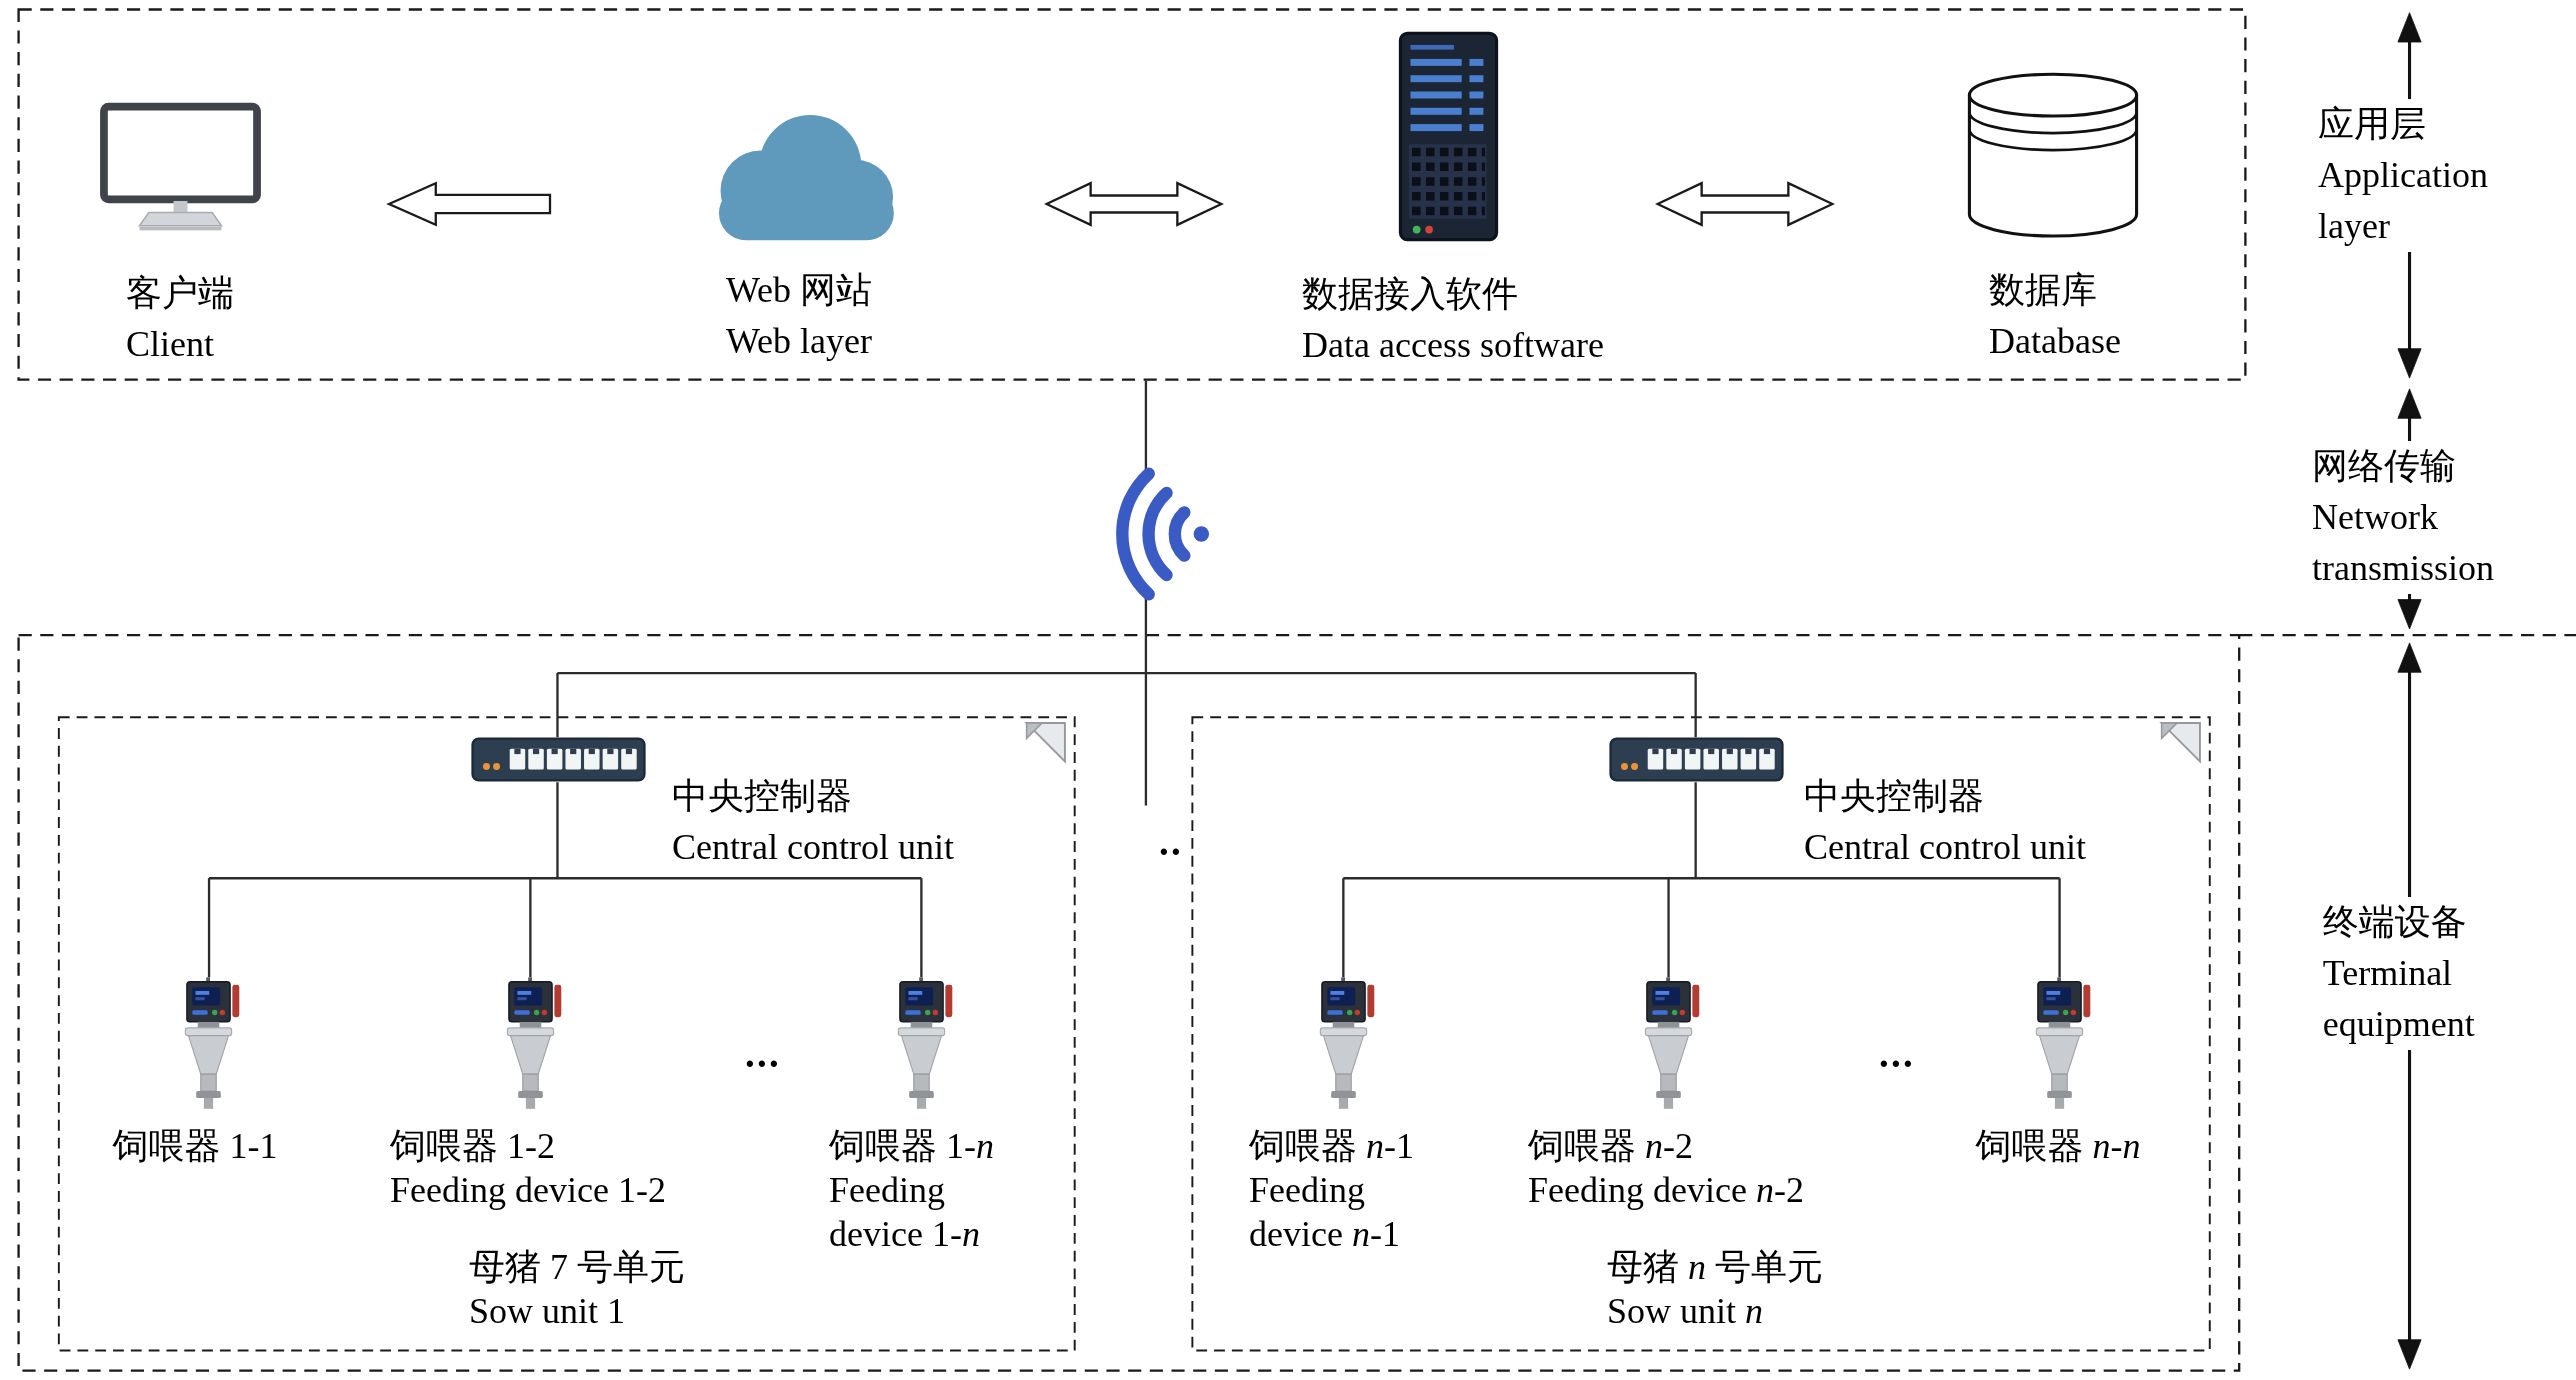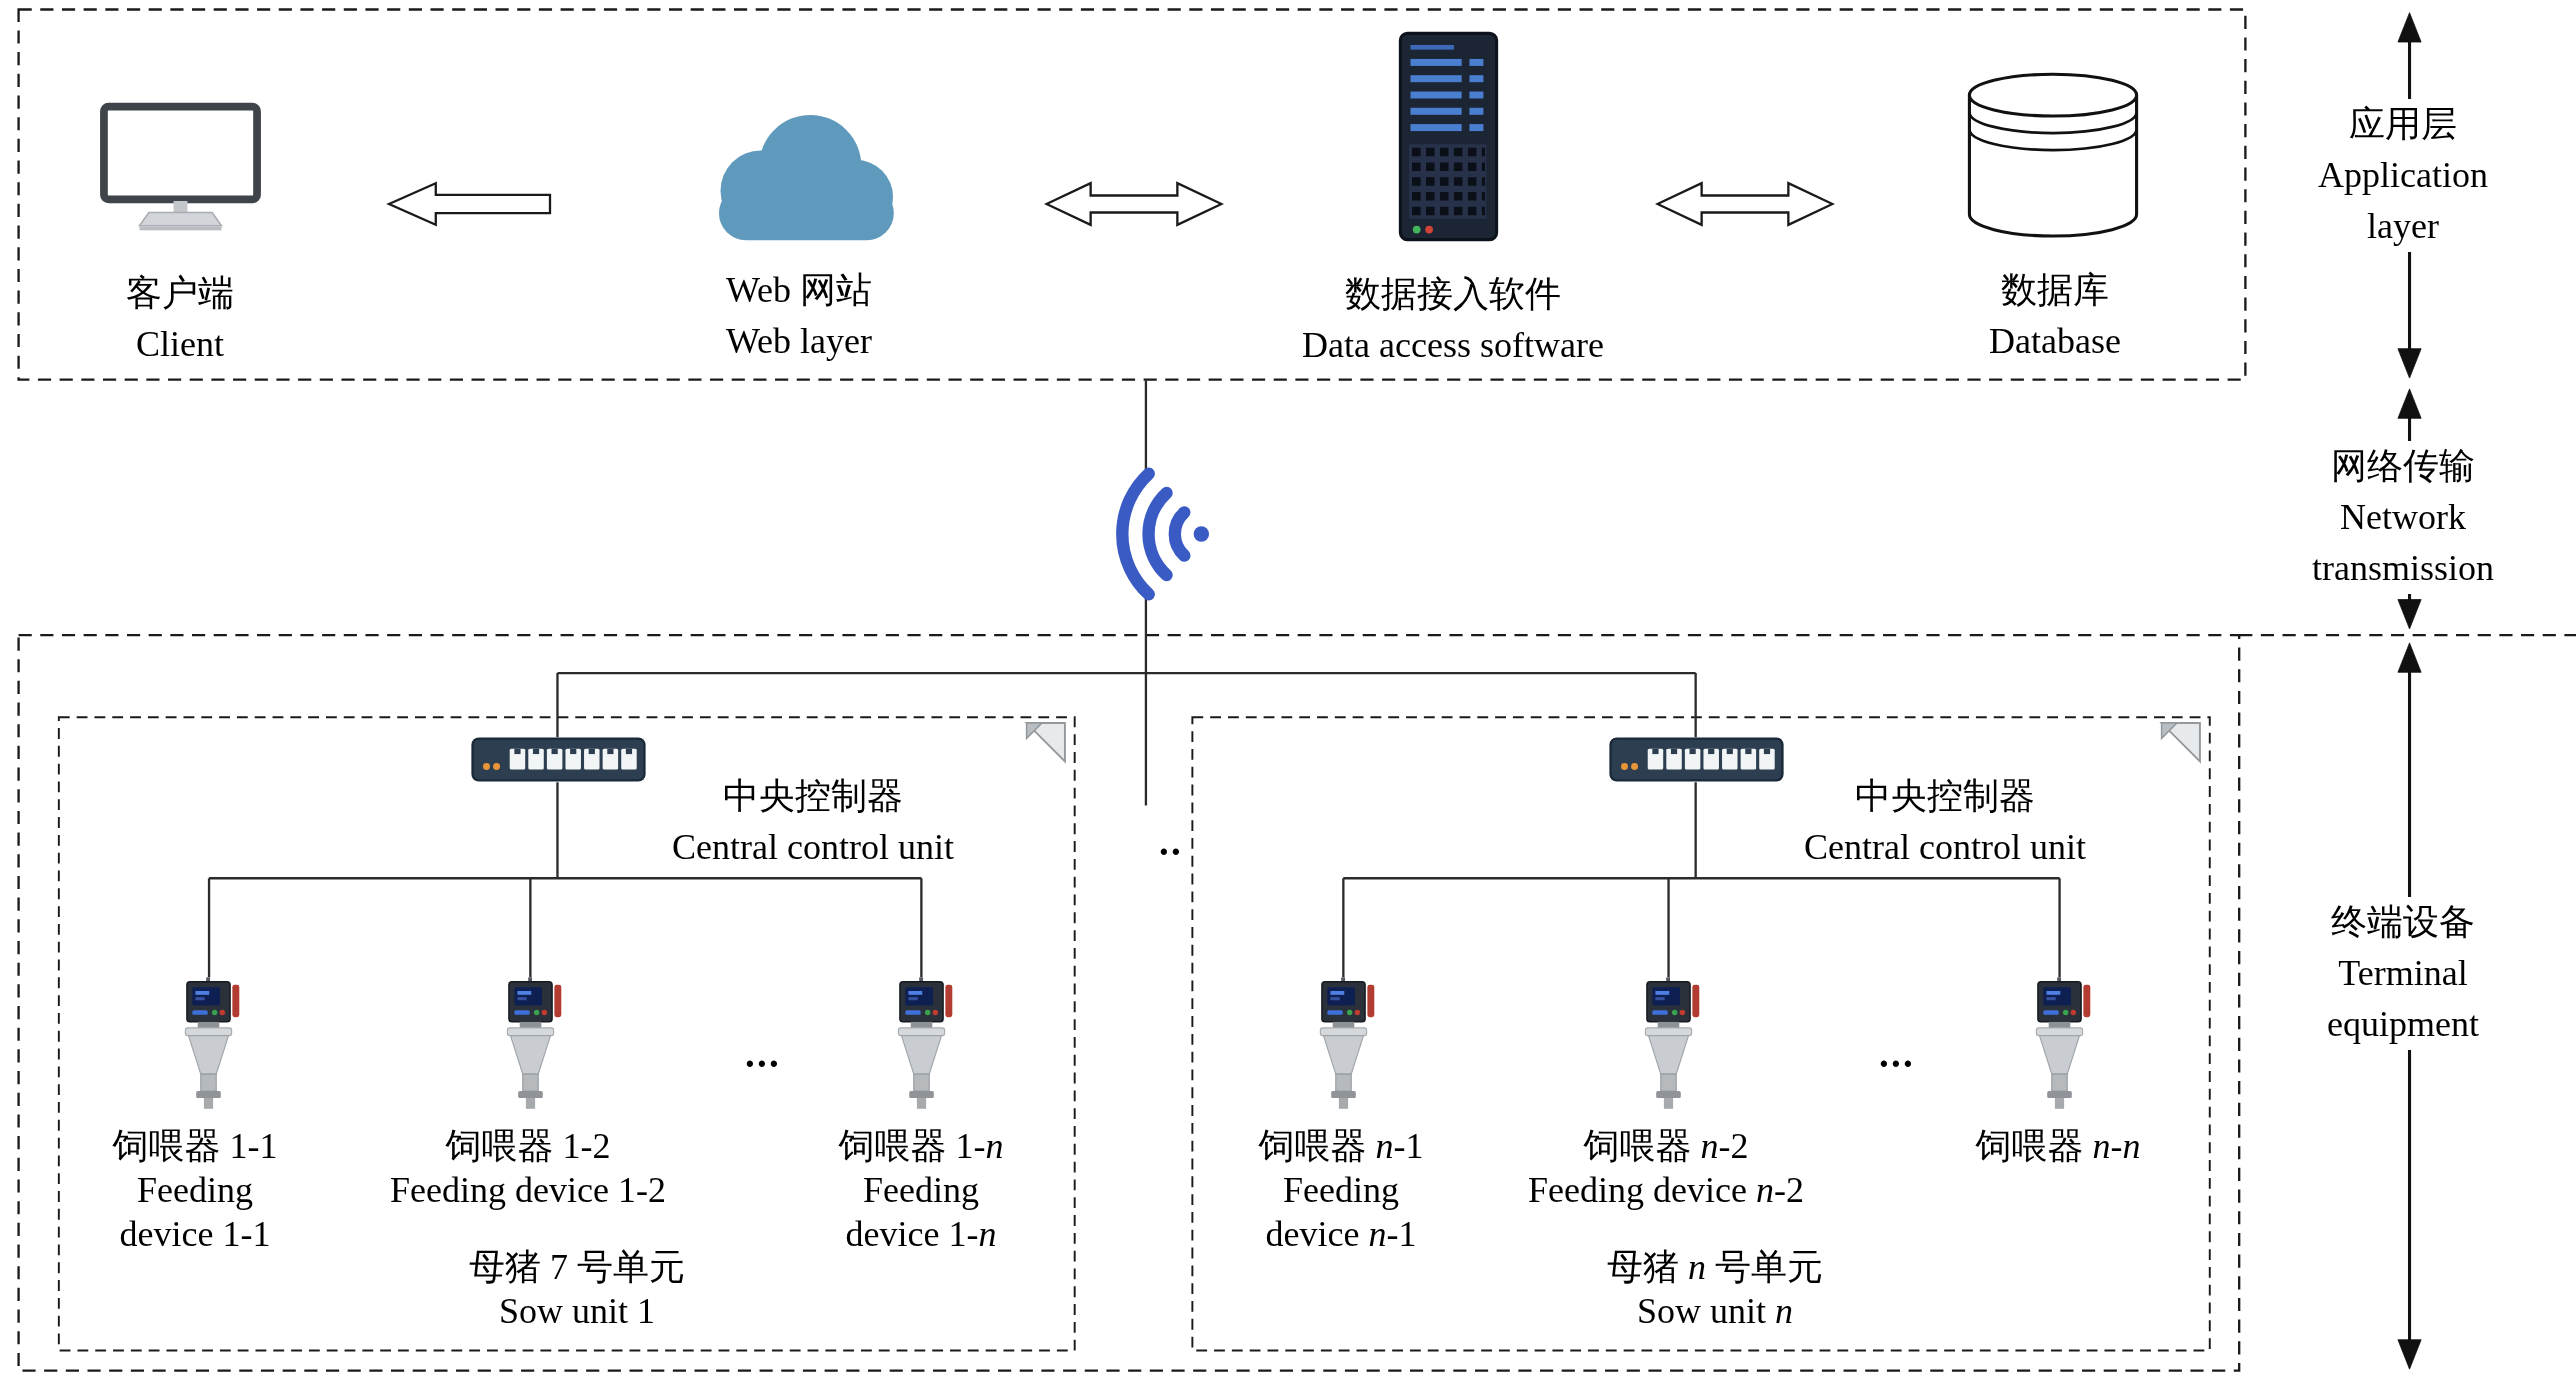--- a/index.html
+++ b/index.html
@@ -1,19 +1,19 @@
 <!DOCTYPE html>
 <html style="font-size:12.4px"><head>
 <meta charset="utf-8">
 <style>
   *{box-sizing:border-box;margin:0;padding:0}
   body{background:#fff;font-family:"Liberation Serif","DejaVu Serif",serif}
   #canvas{position:relative;width:2576px;height:1381px;background:#fff;overflow:hidden}
   #canvas > svg, #canvas > div{position:absolute}
-  .lblblock{transform:translateX(-50%);text-align:center;color:#000}
+  .lblblock{transform:translateX(-50%);color:#000}
   .zh{font-size:36px;white-space:nowrap}
   .en{font-size:36px}
   .lbl-std .zh,.lbl-std .en{line-height:51px}
   .lbl-compact .zh,.lbl-compact .en{line-height:44px}
   .nowrap{white-space:nowrap}
   .en-narrow{max-width:184px;margin:0 auto}
   .side-en{max-width:225px;margin:0 auto}
   .bg{background:#fff;padding:0 6.2px}
   .dots{font-size:39px;font-weight:bold;letter-spacing:2.3px;color:#000}
   i{font-style:italic}
@@ -231,21 +231,20 @@
     <div class="zh bg">终端设备</div>
     <div class="en bg side-en">Terminal equipment</div>
   </div>
 
   <div class="lblblock lbl-std" style="left:813px;top:771px">
     <div class="zh">中央控制器</div>
     <div class="en nowrap">Central control unit</div>
   </div>
   <div class="lblblock lbl-compact" style="left:195px;top:1124px">
     <div class="zh">饲喂器 1-1</div>
-    <div class="en en-narrow">Feeding device 1-1</div>
   </div>
   <div class="lblblock lbl-compact" style="left:528px;top:1124px">
     <div class="zh">饲喂器 1-2</div>
     <div class="en nowrap">Feeding device 1-2</div>
   </div>
   <div class="lblblock dots" style="left:763px;top:1031px">...</div>
   <div class="lblblock lbl-compact" style="left:921px;top:1124px">
     <div class="zh">饲喂器 1-<i>n</i></div>
     <div class="en en-narrow">Feeding device 1-<i>n</i></div>
   </div>

